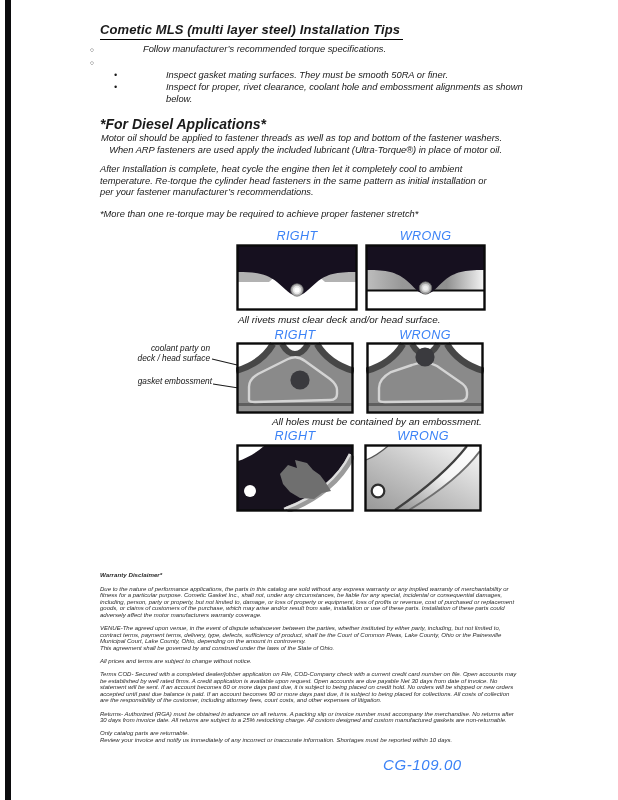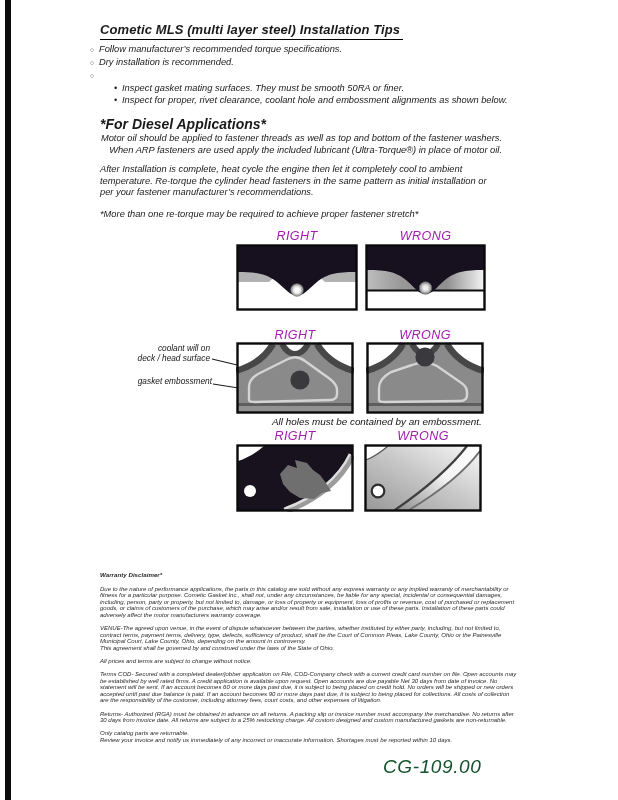--- a/index.html
+++ b/index.html
@@ -6,58 +6,54 @@
   .page{
     position:relative;width:618px;height:800px;background:#ffffff;overflow:hidden;
     font-family:"Liberation Sans", sans-serif;color:#1a1a1a;font-style:italic;
   }
   .scan-edge{position:absolute;left:5px;top:0;width:6px;height:800px;background:#0c0c0e;}
   .title{
     position:absolute;left:100px;top:22px;font-size:13px;font-weight:bold;
     border-bottom:1.8px solid #000;padding-bottom:2px;padding-right:3px;letter-spacing:0.1px;
   }
   .bullets{position:absolute;left:90px;top:43px;font-size:9.3px;line-height:12px;width:440px;}
-  .b-row{display:flex;}
+  .b-row{display:flex;gap:44px;}
   .b-marker{width:9px;flex:0 0 9px;font-size:6.5px;line-height:12px;padding-top:1px;}
   .sub{margin-left:24px;}
   .sub .b-marker{font-size:9px;padding-top:0;width:8px;flex-basis:8px;}
   .diesel-heading{position:absolute;left:100px;top:116px;font-size:14px;font-weight:bold;}
   .para{position:absolute;left:100px;width:402px;font-size:9.3px;line-height:11.7px;}
   .p1{top:133px;text-align:right;}
   .p2{top:164px;}
   .note{top:209px;width:430px;}
-  .fig-label{position:absolute;font-size:12.6px;letter-spacing:0.4px;color:#a21caf;text-align:center;}
+  .fig-label{position:absolute;font-size:12.6px;letter-spacing:0.4px;color:#3b82f6;text-align:center;}
   .fig-caption{position:absolute;font-size:9.9px;line-height:11.5px;color:#141414;}
   .panel{position:absolute;}
   .annot{position:absolute;font-size:8.3px;line-height:9.6px;text-align:right;color:#141414;}
-  .footer-code{position:absolute;left:383px;top:756px;font-size:19px;letter-spacing:0.6px;color:#14532d;}
+  .footer-code{position:absolute;left:383px;top:756px;font-size:15px;letter-spacing:0.6px;color:#3b82f6;}
   .disclaimer{position:absolute;left:100px;top:572px;width:418px;font-size:6px;line-height:6.6px;color:#2a2a2a;}
   .disclaimer .dhead{font-weight:bold;font-size:6.2px;margin-bottom:7px;}
   .disclaimer p{margin:0 0 6.5px 0;}
   .disclaimer .joined{margin:0;}
   .disclaimer .gap{margin:0 0 6.5px 0;}
   svg{display:block;}
 </style>
 </head>
 <body>
 
 <div class="page">
 
   <div class="scan-edge"></div>
 
   <div class="title">Cometic MLS (multi layer steel) Installation Tips</div>
 
   <div class="bullets">
     <div class="b-row">
       <span class="b-marker">○</span>
       <span>Follow manufacturer’s recommended torque specifications.</span>
-    </div>
-    <div class="b-row">
-      <span class="b-marker">○</span>
-      <span>Dry installation is recommended.</span>
     </div>
     <div class="b-row">
       <span class="b-marker">○</span>
     </div>
     <div class="b-row sub">
       <span class="b-marker">•</span>
       <span>Inspect gasket mating surfaces.  They must be smooth 50RA or finer.</span>
     </div>
     <div class="b-row sub">
       <span class="b-marker">•</span>
@@ -100,26 +96,27 @@
       <rect x="2" y="26" width="117" height="20" fill="url(#g-band1)"></rect>
       <rect x="2" y="45.5" width="117" height="2" fill="#0c0c0c"></rect>
       <path d="M2,2 H119 V26 C99,26 90,28 80,36 C71,43.5 68,50 60.5,50 C53,50 50,43.5 41,36 C31,28 22,26 2,26 Z" fill="#16101f"></path>
       <circle cx="60.5" cy="44" r="6.2" fill="#a5a5a5" stroke="#5f5f5f" stroke-width="0.8"></circle>
       <circle cx="60.5" cy="44" r="4.1" fill="#d6d6d6"></circle>
       <circle cx="60.5" cy="44" r="2.5" fill="#efefef"></circle>
       <rect x="1.5" y="1.5" width="118" height="64" fill="none" stroke="#0a0a0a" stroke-width="2.4"></rect>
     </svg>
   </div>
 
+  <div class="fig-caption" style="left:238px;top:314px;width:280px;">All rivets must clear deck and/or head surface.</div>
 
   <div class="fig-label" style="left:236px;top:328px;width:118px;">RIGHT</div>
   <div class="fig-label" style="left:366px;top:328px;width:118px;">WRONG</div>
 
   <div class="annot" style="left:116px;top:344px;width:94px;">
-    <div>coolant will on</div>
+    <div>coolant party on</div>
     <div>deck / head surface</div>
   </div>
   <div class="annot" style="left:116px;top:377px;width:96px;text-align:right;">gasket embossment</div>
 
   <svg style="position:absolute;left:110px;top:340px;" width="200" height="70" viewBox="0 0 200 70">
     <line x1="102" y1="19" x2="186" y2="39" stroke="#1a1a1a" stroke-width="1.1"></line>
     <line x1="103" y1="44" x2="148" y2="51" stroke="#1a1a1a" stroke-width="1.1"></line>
   </svg>
 
   <div class="panel" style="left:236px;top:342px;">

